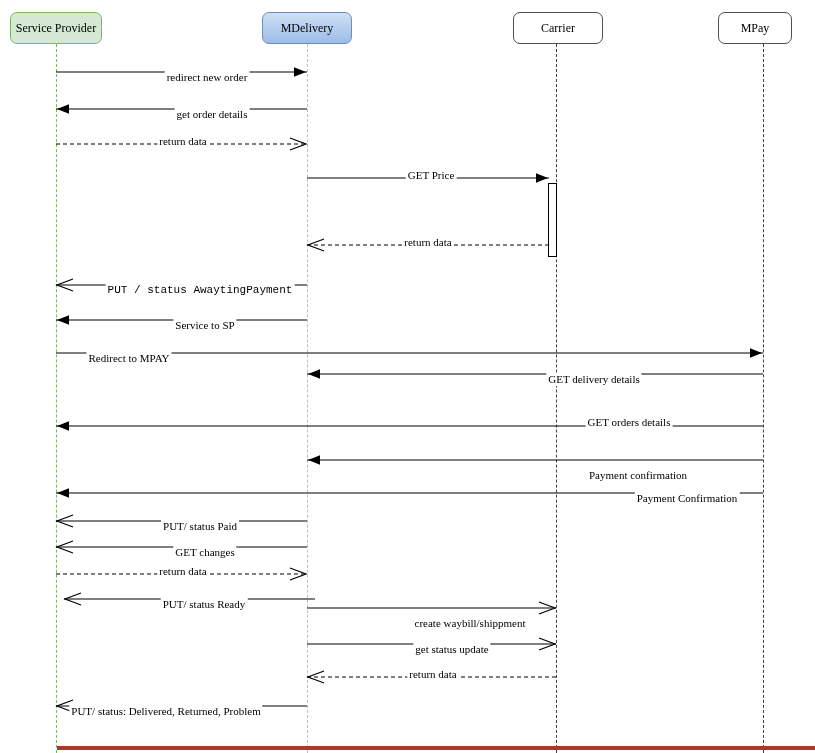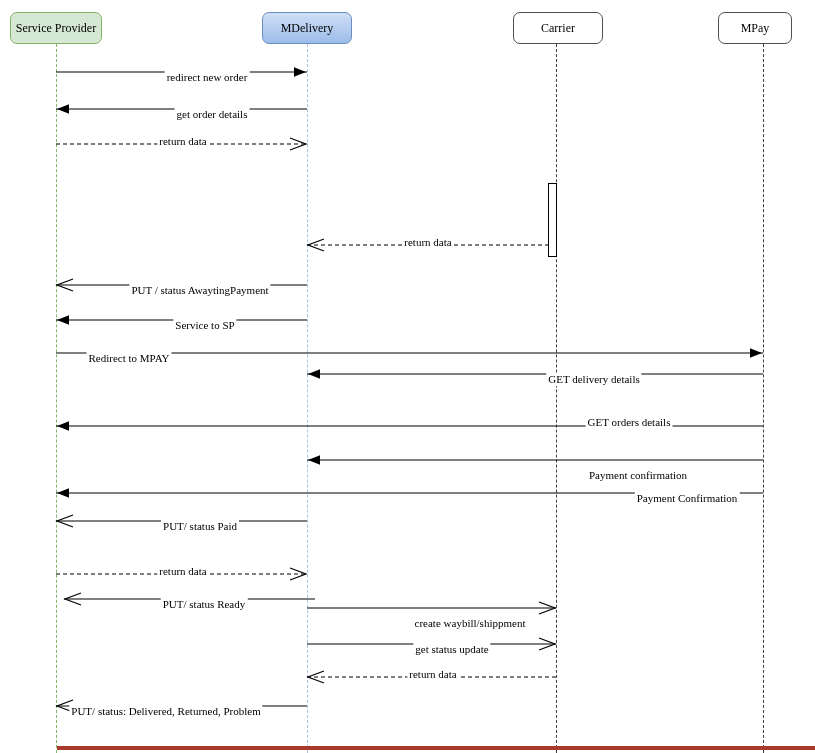--- a/index.html
+++ b/index.html
@@ -69,28 +69,35 @@
       </svg>
       <span class="msg-label" style="left: 156px; top: 9px;">get order details</span>
     </div>
     <div class="msg" style="left: 56px; top: 134px; width: 251px; height: 32px;">
       <svg width="252" height="20" viewBox="0 0 252 20">
         <line x1="0" y1="10" x2="251" y2="10" stroke="#000000" stroke-width="1.2" stroke-dasharray="4 3"></line>
         <polyline points="234,4 250,10 234,16" fill="none" stroke="#000000" stroke-width="1.2"></polyline>
       </svg>
       <span class="msg-label" style="left: 127px; top: 1px;">return data</span>
     </div>
+    <div class="msg" style="left: 307px; top: 168px; width: 242px; height: 32px;">
+      <svg width="243" height="20" viewBox="0 0 243 20">
+        <line x1="0" y1="10" x2="242" y2="10" stroke="#000000" stroke-width="1.2"></line>
+        <polygon points="241,10 229,5.2 229,14.8" fill="#000000"></polygon>
+      </svg>
+      <span class="msg-label" style="left: 124px; top: 1px;">GET Price</span>
+    </div>
     <div class="msg" style="left: 307px; top: 235px; width: 242px; height: 32px;">
       <svg width="243" height="20" viewBox="0 0 243 20">
         <line x1="0" y1="10" x2="242" y2="10" stroke="#000000" stroke-width="1.2" stroke-dasharray="4 3"></line>
         <polyline points="17,4 1,10 17,16" fill="none" stroke="#000000" stroke-width="1.2"></polyline>
       </svg>
       <span class="msg-label" style="left: 121px; top: 1px;">return data</span>
     </div>
-    <div class="msg" style="left: 56px; top: 275px; width: 251px; height: 32px;">
+    <div class="msg" style="left: 56px; top: 275px; width: 251px; height: 32px; font-family: Liberation Mono, monospace;">
       <svg width="252" height="20" viewBox="0 0 252 20">
         <line x1="0" y1="10" x2="251" y2="10" stroke="#000000" stroke-width="1.2"></line>
         <polyline points="17,4 1,10 17,16" fill="none" stroke="#000000" stroke-width="1.2"></polyline>
       </svg>
       <span class="msg-label" style="left: 144px; top: 9px;">PUT / status AwaytingPayment</span>
     </div>
     <div class="msg" style="left: 56px; top: 310px; width: 251px; height: 32px;">
       <svg width="252" height="20" viewBox="0 0 252 20">
         <line x1="0" y1="10" x2="251" y2="10" stroke="#000000" stroke-width="1.2"></line>
         <polygon points="1,10 13,5.2 13,14.8" fill="#000000"></polygon>
@@ -132,20 +139,27 @@
       </svg>
       <span class="msg-label" style="left: 631px; top: 9px;">Payment Confirmation</span>
     </div>
     <div class="msg" style="left: 56px; top: 511px; width: 251px; height: 32px;">
       <svg width="252" height="20" viewBox="0 0 252 20">
         <line x1="0" y1="10" x2="251" y2="10" stroke="#000000" stroke-width="1.2"></line>
         <polyline points="17,4 1,10 17,16" fill="none" stroke="#000000" stroke-width="1.2"></polyline>
       </svg>
       <span class="msg-label" style="left: 144px; top: 9px;">PUT/ status Paid</span>
     </div>
+    <div class="msg" style="left: 56px; top: 537px; width: 251px; height: 32px;">
+      <svg width="252" height="20" viewBox="0 0 252 20">
+        <line x1="0" y1="10" x2="251" y2="10" stroke="#000000" stroke-width="1.2"></line>
+        <polyline points="17,4 1,10 17,16" fill="none" stroke="#000000" stroke-width="1.2"></polyline>
+      </svg>
+      <span class="msg-label" style="left: 149px; top: 9px;">GET changes</span>
+    </div>
     <div class="msg" style="left: 56px; top: 564px; width: 251px; height: 32px;">
       <svg width="252" height="20" viewBox="0 0 252 20">
         <line x1="0" y1="10" x2="251" y2="10" stroke="#000000" stroke-width="1.2" stroke-dasharray="4 3"></line>
         <polyline points="234,4 250,10 234,16" fill="none" stroke="#000000" stroke-width="1.2"></polyline>
       </svg>
       <span class="msg-label" style="left: 127px; top: 1px;">return data</span>
     </div>
     <div class="msg" style="left: 64px; top: 589px; width: 251px; height: 32px;">
       <svg width="252" height="20" viewBox="0 0 252 20">
         <line x1="0" y1="10" x2="251" y2="10" stroke="#000000" stroke-width="1.2"></line>

